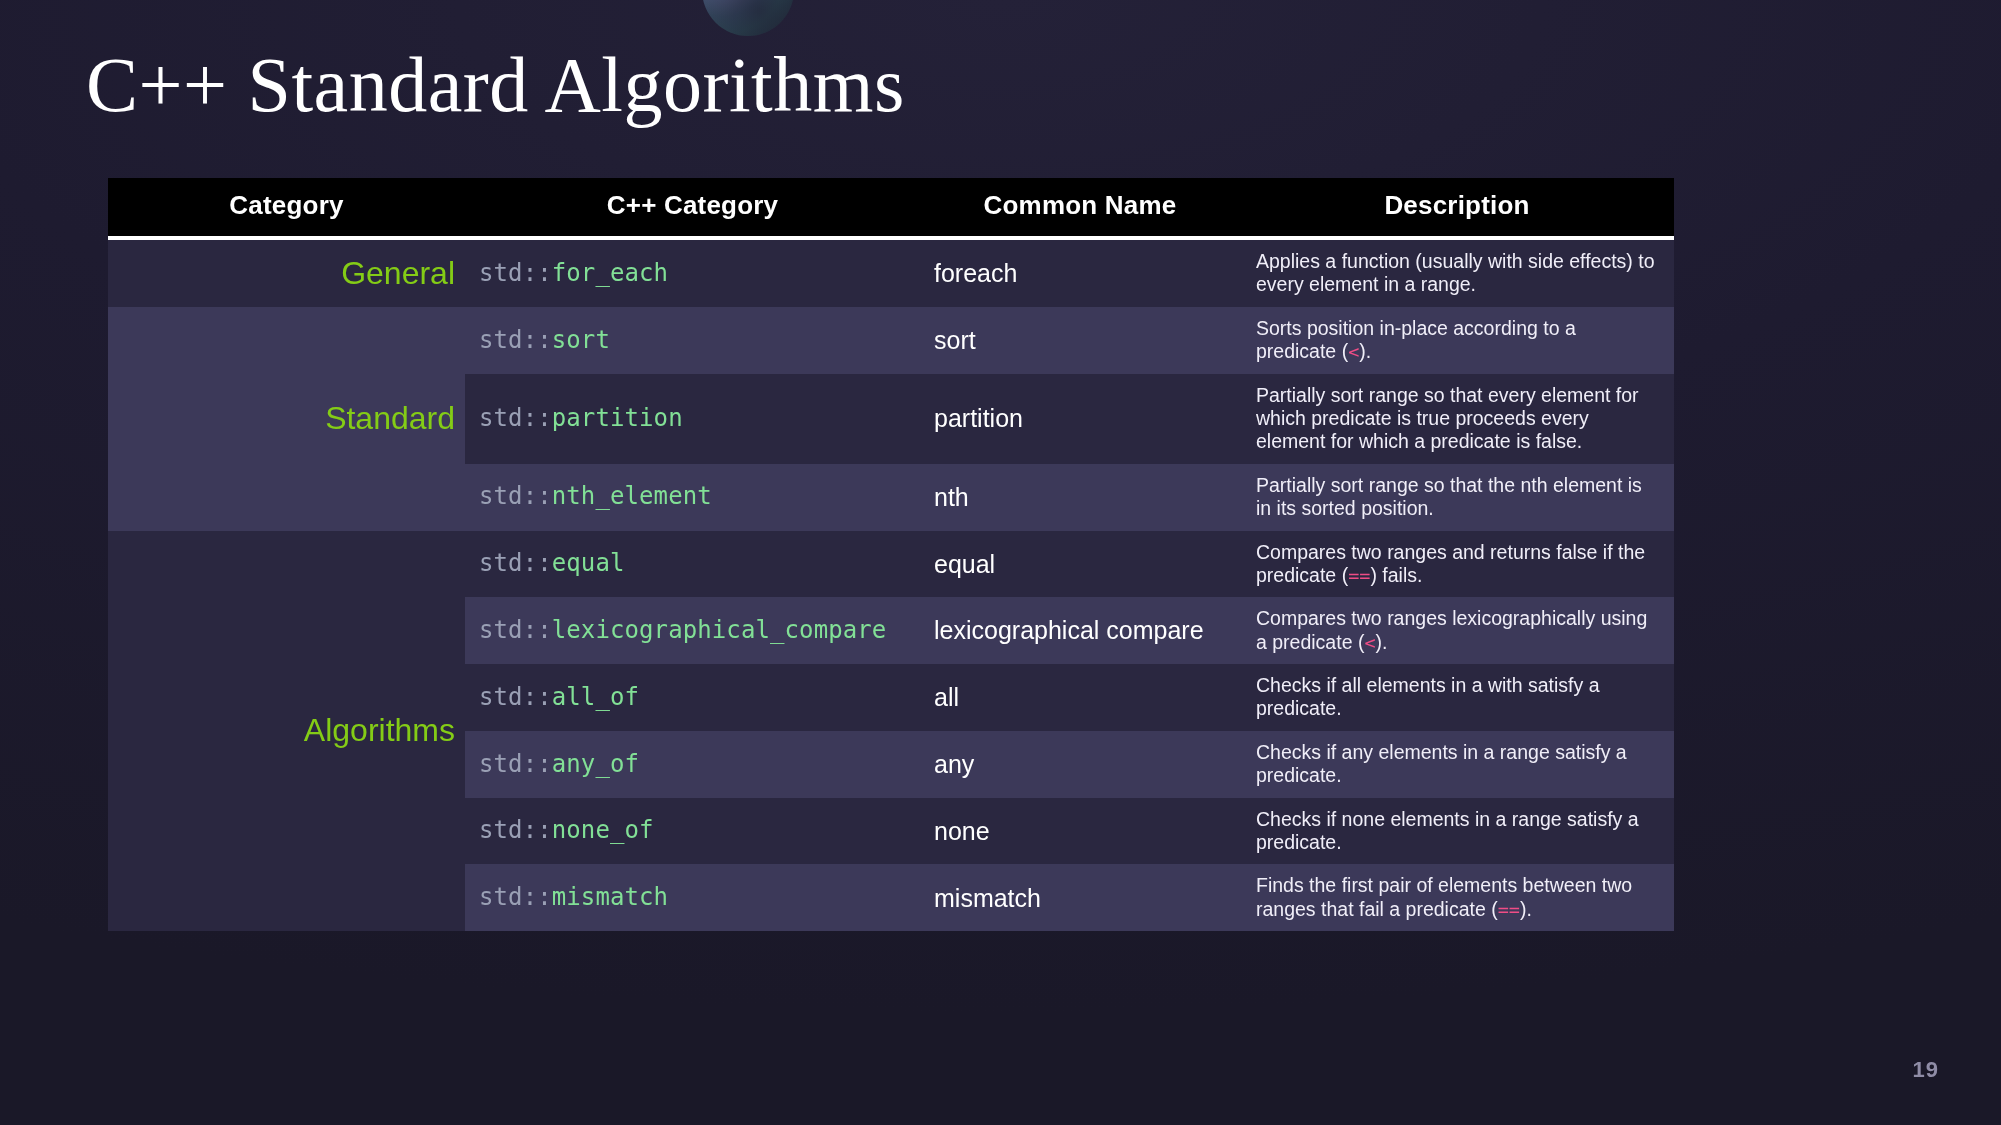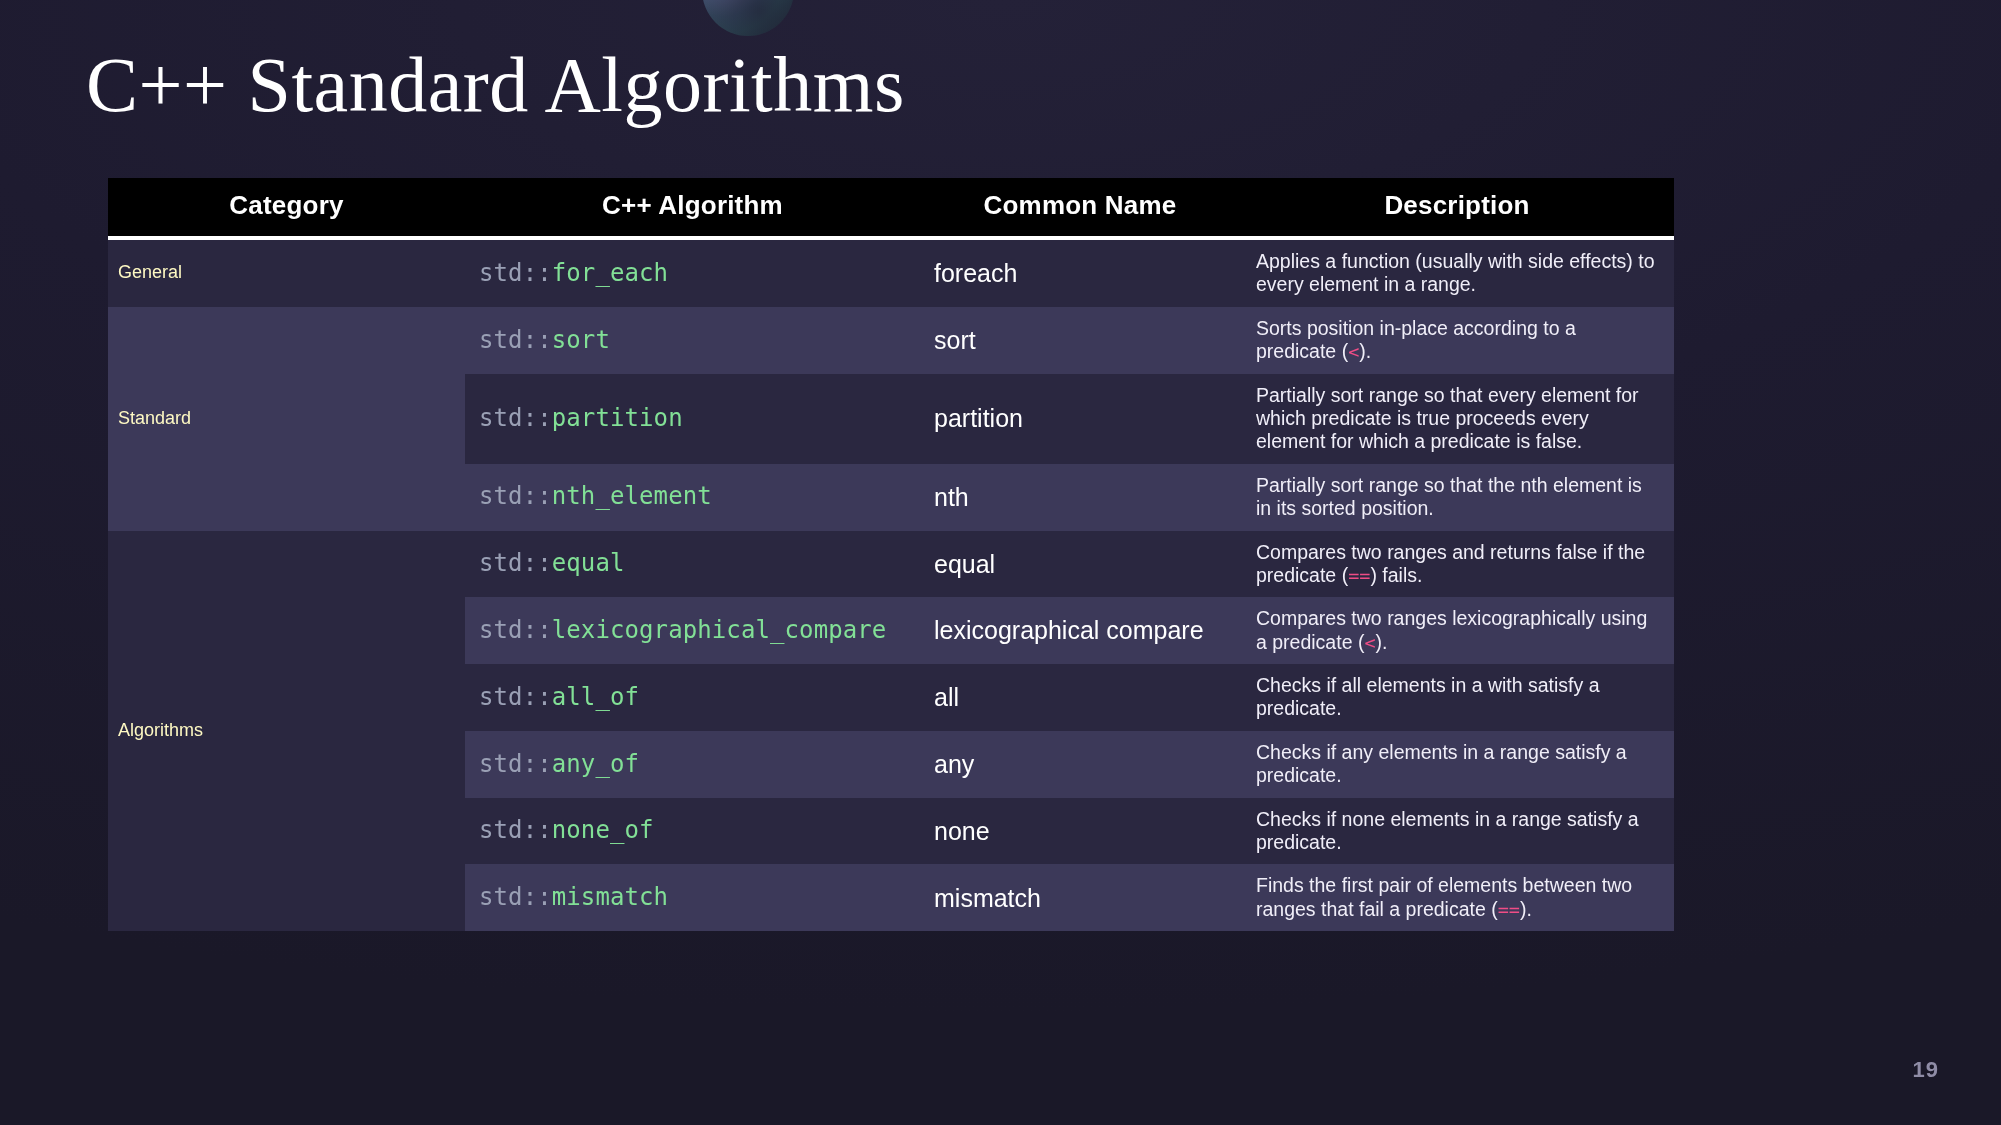--- a/index.html
+++ b/index.html
@@ -98,23 +98,23 @@
   tbody td {
     color: #ebe9f5;
     vertical-align: middle;
     padding: 9px 14px;
     font-size: 21.5px;
     line-height: 1.22;
   }
 
   
   td.cat {
-    font-size: 18px;
-    color: #fef9c3;
-    text-align: left;
+    font-size: 32px;
+    color: #84cc16;
+    text-align: right;
     vertical-align: middle;
     padding: 8px 10px;
   }
   td.cat.band-a { background: #2a2740; }
   td.cat.band-b { background: #3c3959; }
 
   
   td.stripe-dark  { background: #2a2740; }
   td.stripe-light { background: #3c3959; }
 
@@ -168,21 +168,21 @@
     <table class="algo">
       <colgroup>
         <col class="c-cat">
           <col class="c-algo">
           <col class="c-name">
           <col class="c-desc">
       </colgroup>
       <thead>
         <tr>
           <th>Category</th>
-          <th>C++ Algorithm</th>
+          <th>C++ Category</th>
           <th>Common Name</th>
           <th>Description</th>
         </tr>
       </thead>
       <tbody id="algo-body">
           <tr>
             <td class="cat band-a" rowspan="1">General</td>
             <td class="algo stripe-dark"><span class="ns">std::</span><span>for_each</span></td>
             <td class="cname stripe-dark">foreach</td>
             <td class="desc stripe-dark"><span>Applies a function (usually with side effects) to every element in a range.</span></td>

